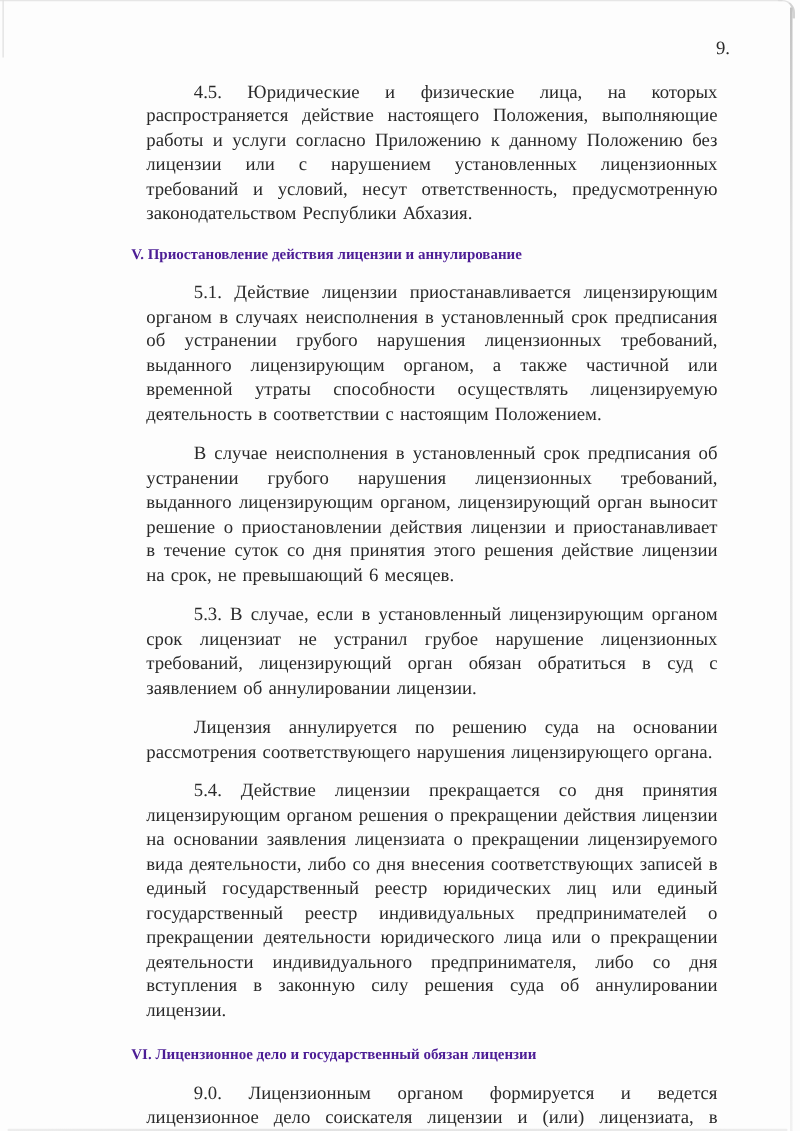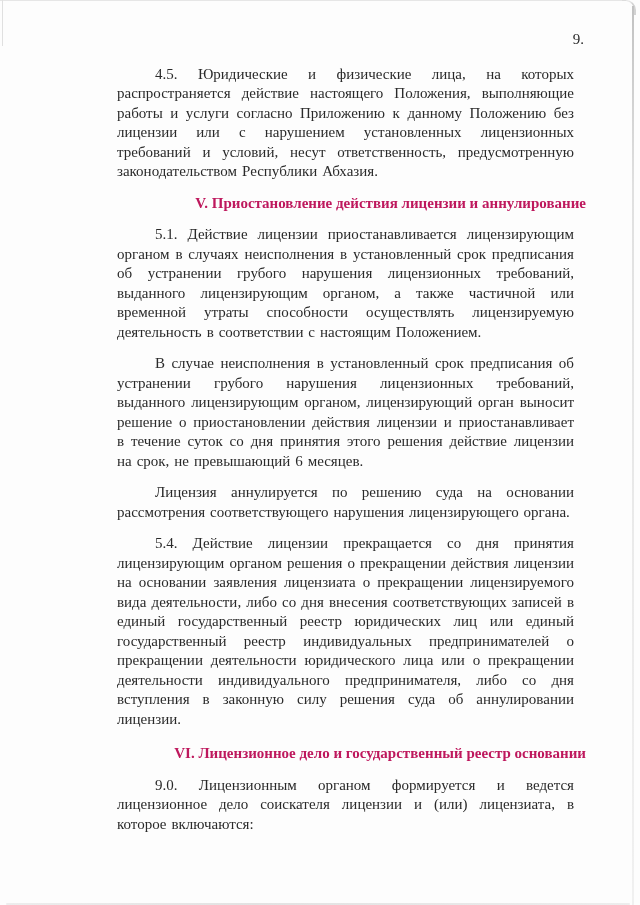--- a/index.html
+++ b/index.html
@@ -32,24 +32,24 @@
   }
   .para {
     margin: 12px;
     text-align: justify;
     text-indent: 38px;
     word-spacing: 1.2px;
     hyphens: auto;
     -webkit-hyphens: auto;
   }
   .heading {
-    font-size: 15px;
+    font-size: 12px;
     font-weight: bold;
-    color: #be185d;
-    text-align: right;
+    color: #4c1d95;
+    text-align: left;
     margin: 8px 0 9px 0;
   }
   .heading-vi {
     margin-top: 15px;
   }
   
   .scan-edge-right {
     position: absolute;
     top: 6px;
     bottom: 0;
@@ -104,26 +104,27 @@
 
     <p class="para">4.5. Юридические и физические лица, на которых распространяется действие настоящего Положения, выполняющие работы и услуги согласно Приложению к данному Положению без лицензии или с нарушением установленных лицензионных требований и условий, несут ответственность, предусмотренную законодательством Республики Абхазия.</p>
 
     <h2 class="heading">V. Приостановление действия лицензии и аннулирование</h2>
 
     <p class="para">5.1. Действие лицензии приостанавливается лицензирующим органом в случаях неисполнения в установленный срок предписания об устранении грубого нарушения лицензионных требований, выданного лицензирующим органом, а также частичной или временной утраты способности осуществлять лицензируемую деятельность в соответствии с настоящим Положением.</p>
 
     <p class="para">В случае неисполнения в установленный срок предписания об устранении грубого нарушения лицензионных требований, выданного лицензирующим органом, лицензирующий орган выносит решение о приостановлении действия лицензии и приостанавливает в течение суток со дня принятия этого решения действие лицензии на срок, не превышающий 6 месяцев.</p>
 
 
+    <p class="para">5.3. В случае, если в установленный лицензирующим органом срок лицензиат не устранил грубое нарушение лицензионных требований, лицензирующий орган обязан обратиться в суд с заявлением об аннулировании лицензии.</p>
 
     <p class="para">Лицензия аннулируется по решению суда на основании рассмотрения соответствующего нарушения лицензирующего органа.</p>
 
     <p class="para">5.4. Действие лицензии прекращается со дня принятия лицензирующим органом решения о прекращении действия лицензии на основании заявления лицензиата о прекращении лицензируемого вида деятельности, либо со дня внесения соответствующих записей в единый государственный реестр юридических лиц или единый государственный реестр индивидуальных предпринимателей о прекращении деятельности юридического лица или о прекращении деятельности индивидуального предпринимателя, либо со дня вступления в законную силу решения суда об аннулировании лицензии.</p>
 
-    <h2 class="heading heading-vi">VI. Лицензионное дело и государственный реестр основании</h2>
+    <h2 class="heading heading-vi">VI. Лицензионное дело и государственный обязан лицензии</h2>
 
     <p class="para">9.0. Лицензионным органом формируется и ведется лицензионное дело соискателя лицензии и (или) лицензиата, в которое включаются:</p>
   </div>
 
   <div class="scan-edge-top"></div>
   <div class="scan-edge-left"></div>
   <div class="scan-edge-right"></div>
   <div class="scan-corner-right"></div>
   <div class="scan-edge-bottom"></div>
 </div>

